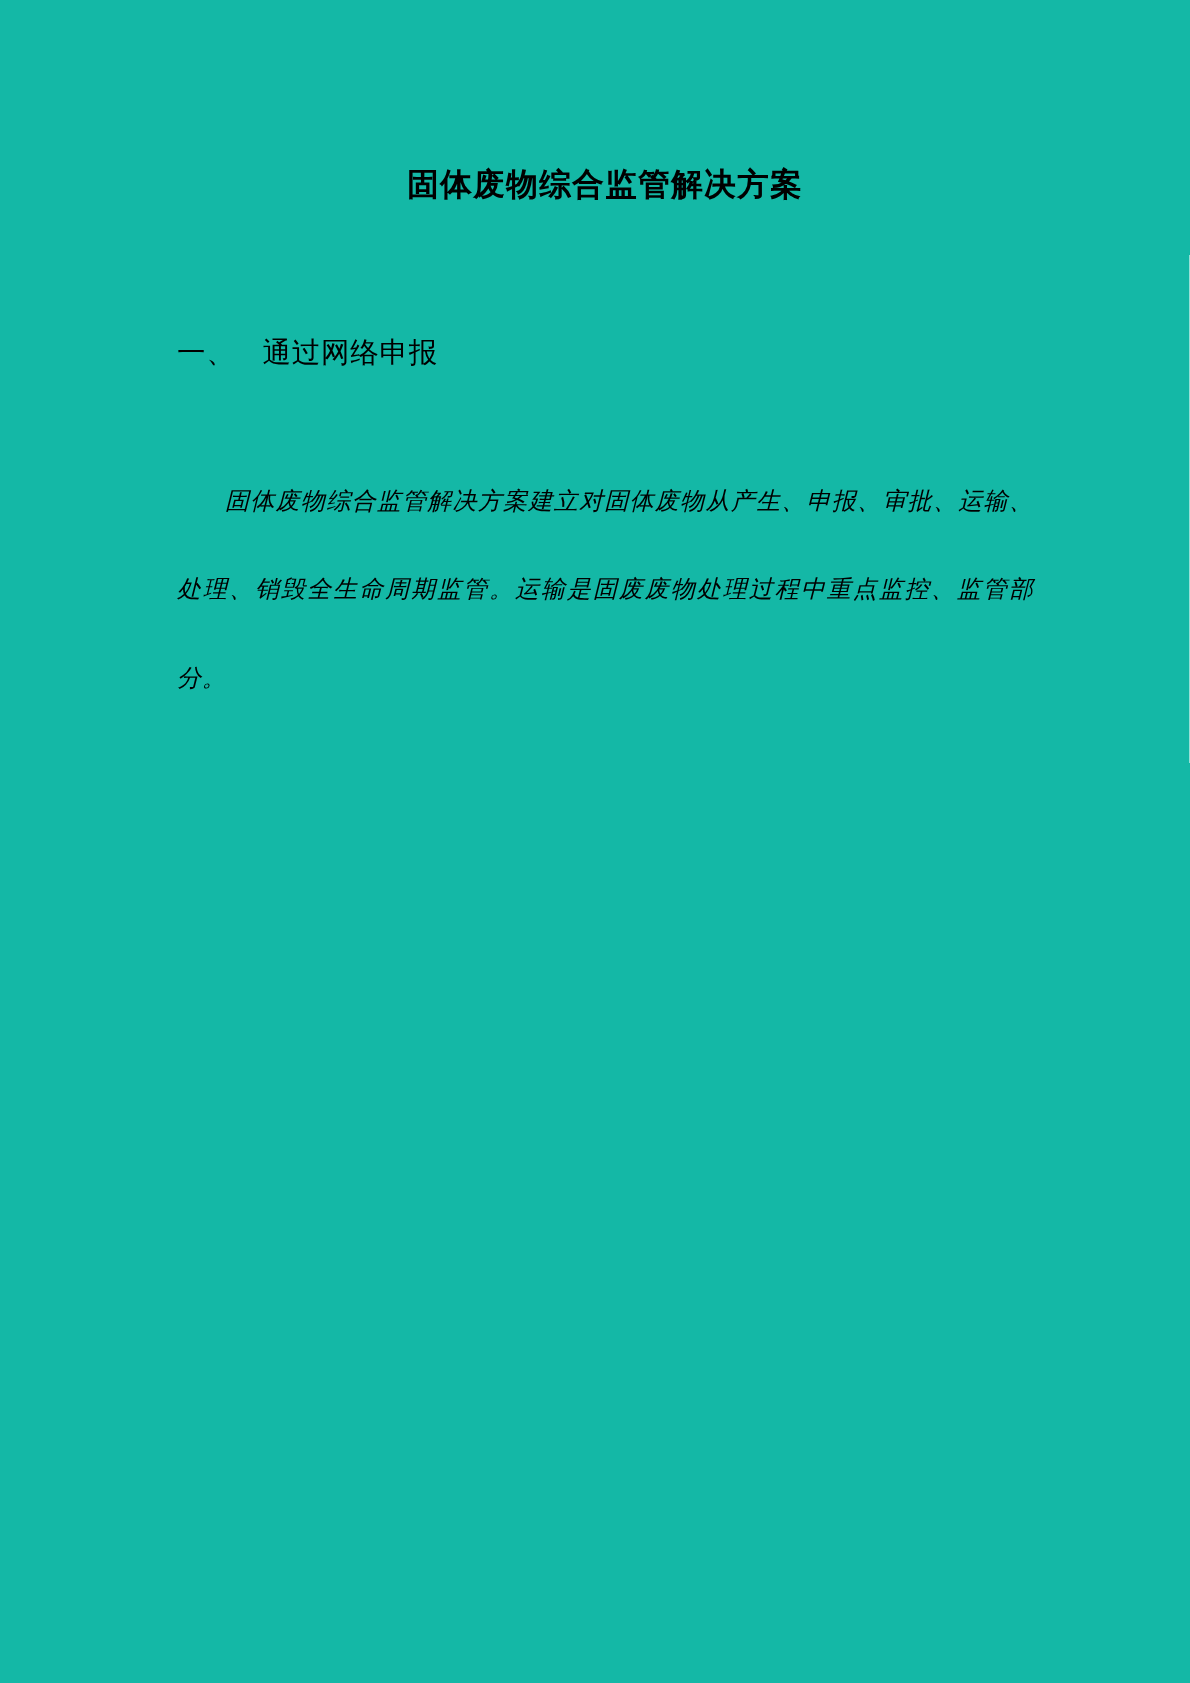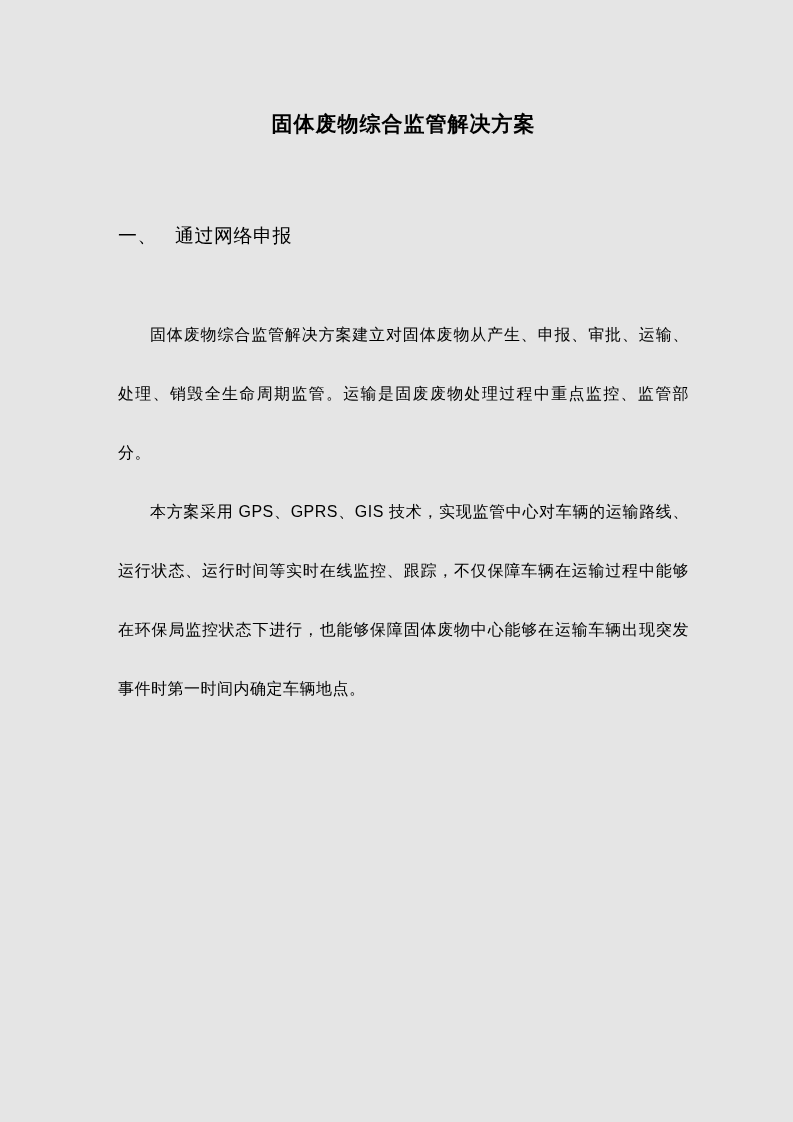--- a/index.html
+++ b/index.html
@@ -4,21 +4,21 @@
 <style>
   html, body {
     margin: 0;
     padding: 0;
     background: #ffffff;
   }
   .page {
     position: relative;
     width: 793px;
     height: 1122px;
-    background: #e5e5e5;
+    background: #14b8a6;
     color: #000000;
     font-family: "Liberation Sans", sans-serif;
     box-sizing: border-box;
     padding: 108px 104px 0 118px;
     overflow: hidden;
   }
   .doc-title {
     margin: 0;
     font-size: 21px;
     line-height: 32px;
@@ -44,32 +44,32 @@
   .doc-body {
     margin-top: 57px;
   }
   .doc-body p {
     margin: 0;
     font-size: 16px;
     line-height: 59px;
     text-align: justify;
     text-indent: 32px;
     letter-spacing: 0.5px;
+    font-style: italic;
   }
 </style>
 </head>
 <body>
 
 <div class="page">
 
   <h1 class="doc-title">固体废物综合监管解决方案</h1>
 
   <div class="section-heading">
     <span class="heading-number">一、</span>
     <span class="heading-text">通过网络申报</span>
   </div>
 
   <div class="doc-body">
     <p>固体废物综合监管解决方案建立对固体废物从产生、申报、审批、运输、处理、销毁全生命周期监管。运输是固废废物处理过程中重点监控、监管部分。</p>
-    <p>本方案采用 GPS、GPRS、GIS 技术，实现监管中心对车辆的运输路线、运行状态、运行时间等实时在线监控、跟踪，不仅保障车辆在运输过程中能够在环保局监控状态下进行，也能够保障固体废物中心能够在运输车辆出现突发事件时第一时间内确定车辆地点。</p>
   </div>
 
 </div>
 
 </body></html>

